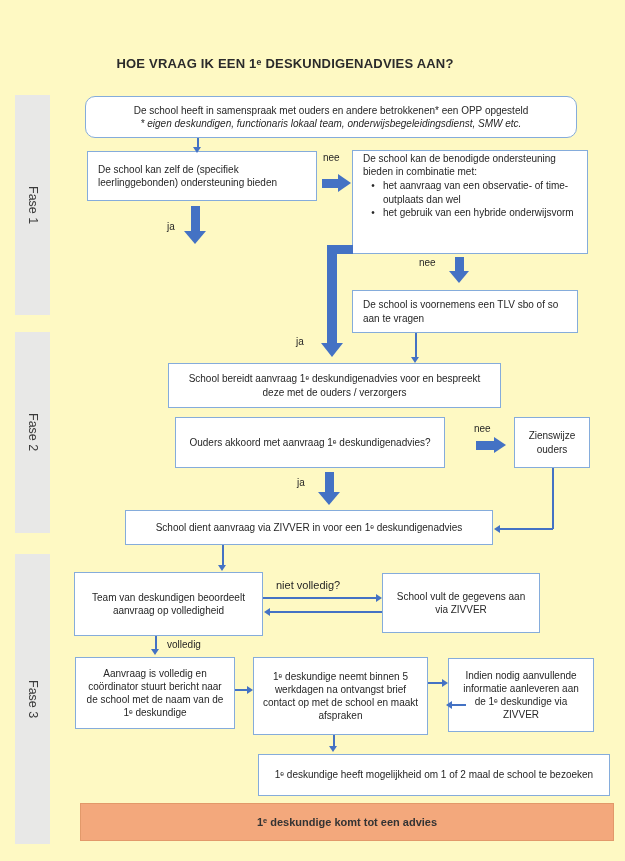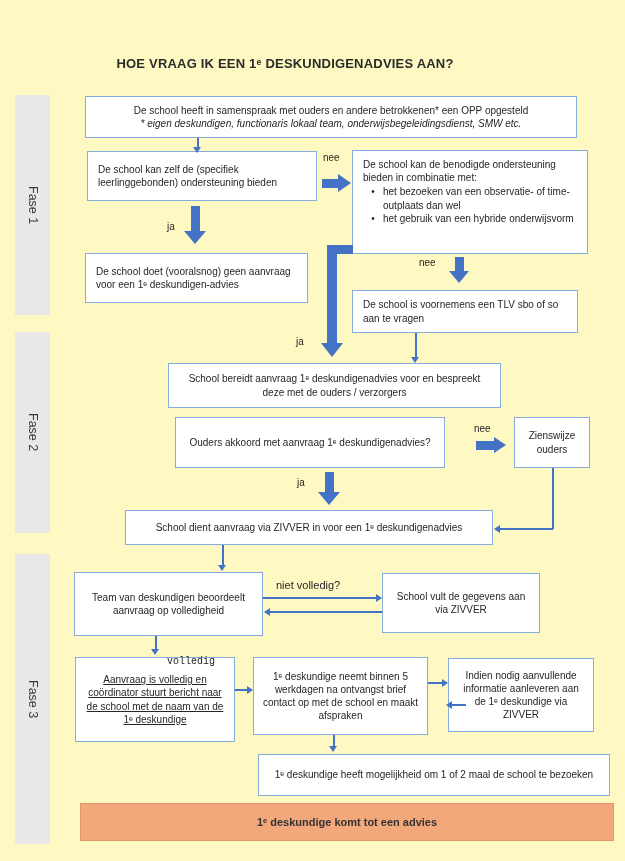--- a/index.html
+++ b/index.html
@@ -49,46 +49,43 @@
   <div class="phase-bar" style="top:95px;height:220px;">
     <span class="phase-label">Fase 1</span>
   </div>
   <div class="phase-bar" style="top:332px;height:201px;">
     <span class="phase-label">Fase 2</span>
   </div>
   <div class="phase-bar" style="top:554px;height:290px;">
     <span class="phase-label">Fase 3</span>
   </div>
 
-  <div class="box center" style="left:85px;top:96px;width:492px;height:42px;">
+  <div class="box center" style="left:85px;top:96px;width:492px;height:42px;border-radius:10px;">
     <div>De school heeft in samenspraak met ouders en andere betrokkenen* een OPP opgesteld</div>
     <div class="italic">* eigen deskundigen, functionaris lokaal team, onderwijsbegeleidingsdienst, SMW etc.</div>
   </div>
 
   <div class="box left" style="left:87px;top:151px;width:230px;height:50px;">
     <div>De school kan zelf de (specifiek leerlinggebonden) ondersteuning bieden</div>
   </div>
 
-  <div class="box left" style="left:352px;top:150px;width:236px;height:104px;justify-content:flex-start;padding-top:7px;">
+  <div class="box left" style="left:352px;top:150px;width:236px;height:104px;justify-content:flex-start;padding-top:1px;">
     <div>De school kan de benodigde ondersteuning bieden in combinatie met:</div>
     <ul class="bullets">
       <li>
           <span class="dot">•</span>
-          <span>het bezoeken van een observatie- of time-outplaats dan wel</span>
+          <span>het aanvraag van een observatie- of time-outplaats dan wel</span>
         </li>
       <li>
           <span class="dot">•</span>
           <span>het gebruik van een hybride onderwijsvorm</span>
         </li>
     </ul>
   </div>
 
-  <div class="box left" style="left:85px;top:253px;width:223px;height:50px;">
-    <div>De school doet (vooralsnog) geen aanvraag voor een 1ᵉ deskundigen-advies</div>
-  </div>
 
   <div class="box left" style="left:352px;top:290px;width:226px;height:43px;">
     <div>De school is voornemens een TLV sbo of so aan te vragen</div>
   </div>
 
   <div class="box center" style="left:168px;top:363px;width:333px;height:45px;">
     <div>School bereidt aanvraag 1ᵉ deskundigenadvies voor en bespreekt deze met de ouders / verzorgers</div>
   </div>
 
   <div class="box center" style="left:175px;top:417px;width:270px;height:51px;">
@@ -104,21 +101,21 @@
   </div>
 
   <div class="box center" style="left:382px;top:573px;width:158px;height:60px;">
     <div>School vult de gegevens aan via ZIVVER</div>
   </div>
 
   <div class="box center" style="left:74px;top:572px;width:189px;height:64px;">
     <div>Team van deskundigen beoordeelt aanvraag op volledigheid</div>
   </div>
 
-  <div class="box center" style="left:75px;top:657px;width:160px;height:85px;text-decoration:underline;">
+  <div class="box center" style="left:75px;top:657px;width:160px;height:72px;">
     <div>Aanvraag is volledig en coördinator stuurt bericht naar de school met de naam van de 1ᵉ deskundige</div>
   </div>
 
   <div class="box center" style="left:253px;top:657px;width:175px;height:78px;">
     <div>1ᵉ deskundige neemt binnen 5 werkdagen na ontvangst brief contact op met de school en maakt afspraken</div>
   </div>
 
   <div class="box center" style="left:448px;top:658px;width:146px;height:74px;">
     <div>Indien nodig aanvullende informatie aanleveren aan de 1ᵉ deskundige via ZIVVER</div>
   </div>
@@ -184,15 +181,15 @@
   <div class="line" style="left:333px;top:735px;width:1.5px;height:11px;"></div>
   <div class="tri" style="left:329px;top:746px;border-top:6px solid #4472C4;border-left:4px solid transparent;border-right:4px solid transparent;"></div>
 
   <span class="lbl" style="left:323px;top:152px;">nee</span>
   <span class="lbl" style="left:167px;top:221px;">ja</span>
   <span class="lbl" style="left:419px;top:257px;">nee</span>
   <span class="lbl" style="left:296px;top:336px;">ja</span>
   <span class="lbl" style="left:474px;top:423px;">nee</span>
   <span class="lbl" style="left:297px;top:477px;">ja</span>
   <span class="lbl big" style="left:276px;top:579px;">niet volledig?</span>
-  <span class="lbl" style="left:167px;top:656px;font-family:Liberation Mono, monospace;">volledig</span>
+  <span class="lbl" style="left:167px;top:639px;">volledig</span>
 
 </div>
 
 </body></html>

